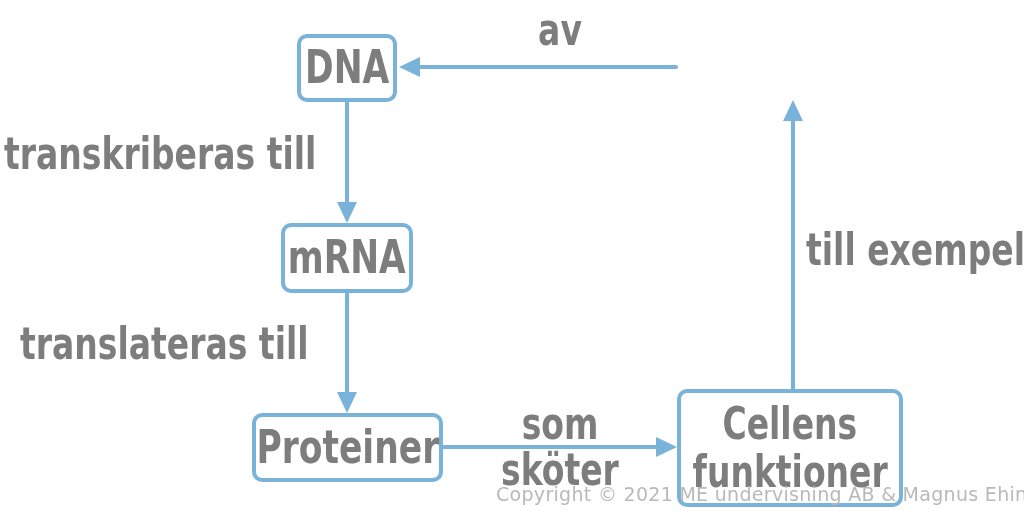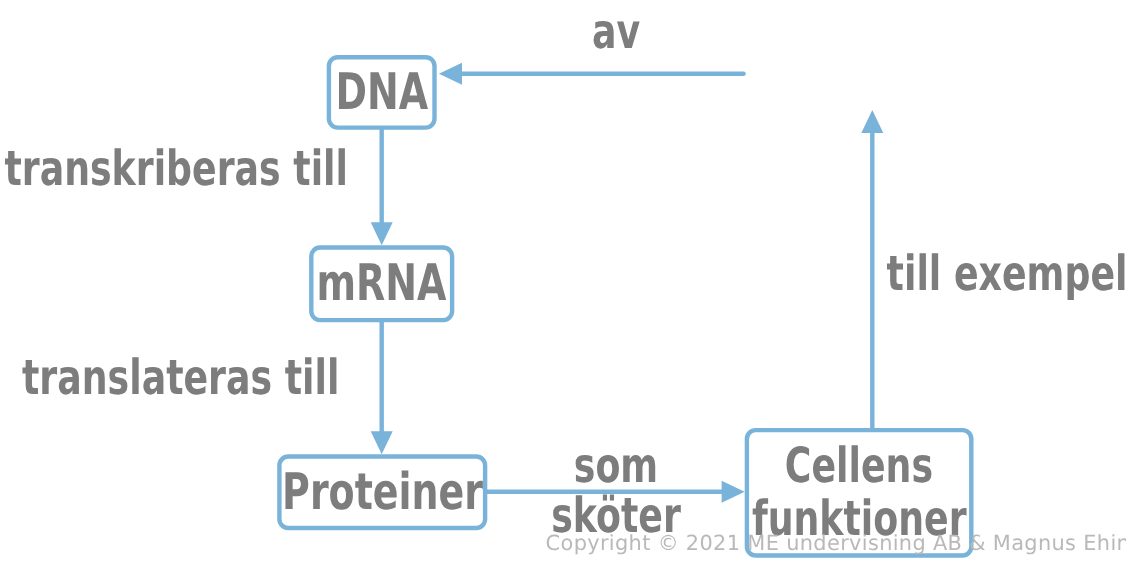--- a/index.html
+++ b/index.html
@@ -45,25 +45,25 @@
     font-weight: 700;
   }
   .node .lbl {
     display: block;
     white-space: nowrap;
     transform: scaleX(0.75);
     transform-origin: center;
     line-height: 1.08;
     text-align: center;
   }
-  #box-dna         { left: 297px; top:  34px; width: 100px; height:  68px; font-size: 46px; margin-top: 16px; }
+  #box-dna         { left: 297px; top:  34px; width: 100px; height:  68px; font-size: 46px; }
   #box-replikation { left: 676px; top:  33px; width: 231px; height:  67px; font-size: 46px; }
   #box-mrna        { left: 281px; top: 223px; width: 132px; height:  70px; font-size: 46px; }
   #box-proteiner   { left: 252px; top: 413px; width: 191px; height:  69px; font-size: 46px; }
-  #box-cellens     { left: 677px; top: 389px; width: 208px; height: 118px; font-size: 44px; }
+  #box-cellens     { left: 677px; top: 389px; width: 226px; height: 118px; font-size: 44px; }
   .edge-label {
     position: absolute;
     color: var(--text);
     font-weight: 700;
     font-size: 44px;
     line-height: 44px;
     white-space: nowrap;
     transform: scaleX(0.75);
   }
   .edge-label.from-left { transform-origin: left center; }

